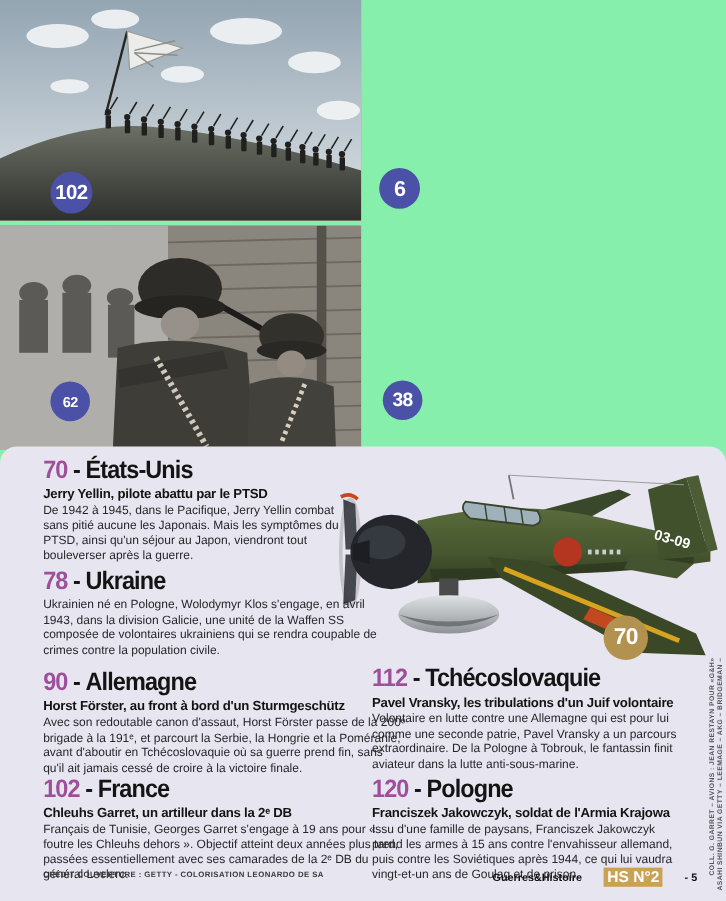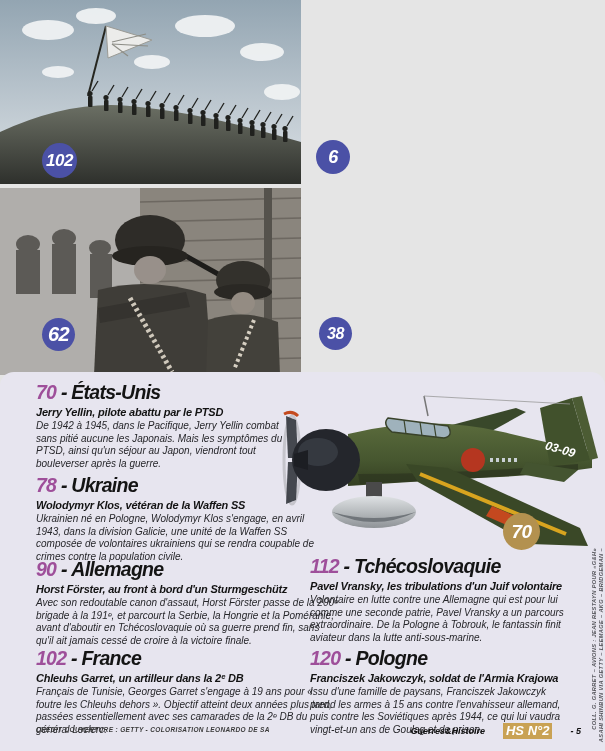--- a/index.html
+++ b/index.html
@@ -1,37 +1,37 @@
 <!DOCTYPE html>
 <html><head>
 <meta charset="utf-8">
 <style>
   * { box-sizing: border-box; }
   html,body { margin:0; padding:0; background:#fff; }
   .page {
     position:relative; width:605px; height:751px; overflow:hidden;
-    font-family:"Liberation Sans", sans-serif; background:#e5e5e5;font-style:italic;
+    font-family:"Liberation Sans", sans-serif; background:#86efac;
   }
   
   .photo { position:absolute; overflow:hidden; background:#9a9a9a; }
   .photo svg { display:block; }
   #photo1 { left:0;   top:0;    width:300px; height:184px; }
   #photo2 { left:304; top:0;    width:301px; height:184px; }
   #photo3 { left:0;   top:188px; width:300px; height:187px; }
   #photo4 { left:304; top:188px; width:301px; height:187px; }
   
   .badge {
     position:absolute; display:flex; align-items:center; justify-content:center;
     border-radius:50%; color:#fff; font-weight:700; letter-spacing:-0.5px;
   }
   .badge-blue { background:#4b51a6; }
   .badge-gold { background:#b3914f; }
   #badge102 { left:42px;  top:143px; width:35px; height:35px; font-size:17px; }
   #badge6   { left:316px; top:140px; width:34px; height:34px; font-size:18px; }
-  #badge62  { left:42px;  top:318px; width:33px; height:33px; font-size:20px; }
+  #badge62  { left:42px;  top:318px; width:33px; height:33px; font-size:12px; }
   #badge38  { left:319px; top:317px; width:33px; height:33px; font-size:16px; }
   #badge70  { left:503px; top:513px; width:37px; height:37px; font-size:19px; }
   
   .panel {
     position:absolute; left:0; top:372px; width:605px; height:379px;
     background:#e7e5ef; border-radius:14px 14px 0 0;
   }
   .plane-wrap { position:absolute; left:278px; top:370px; width:327px; height:192px; }
   
   .entry { position:absolute; }
@@ -319,21 +319,20 @@
     <h3 class="entry-sub">Jerry Yellin, pilote abattu par le PTSD</h3>
     <p class="entry-body">De 1942 à 1945, dans le Pacifique, Jerry Yellin combat sans pitié aucune les Japonais. Mais les symptômes du PTSD, ainsi qu'un séjour au Japon, viendront tout bouleverser après la guerre.</p>
   </article>
 
   <article class="entry" id="entry1">
     <h2 class="entry-head">
       <span class="num">78</span>
       <span class="sep">-</span>
       <span class="country">Ukraine</span>
     </h2>
-    <h3 class="entry-sub">Wolodymyr Klos, vétéran de la Waffen SS</h3>
     <p class="entry-body">Ukrainien né en Pologne, Wolodymyr Klos s'engage, en avril 1943, dans la division Galicie, une unité de la Waffen SS composée de volontaires ukrainiens qui se rendra coupable de crimes contre la population civile.</p>
   </article>
 
   <article class="entry" id="entry2">
     <h2 class="entry-head">
       <span class="num">90</span>
       <span class="sep">-</span>
       <span class="country">Allemagne</span>
     </h2>
     <h3 class="entry-sub">Horst Förster, au front à bord d'un Sturmgeschütz</h3>

